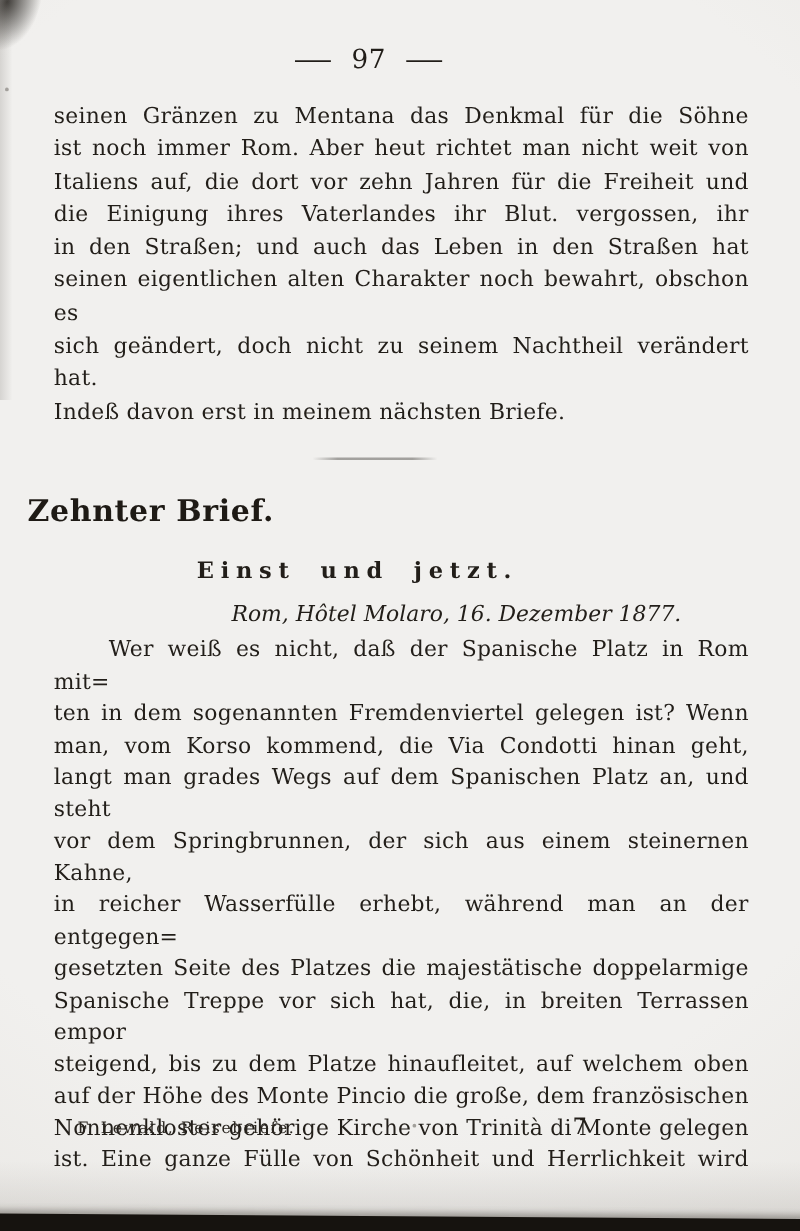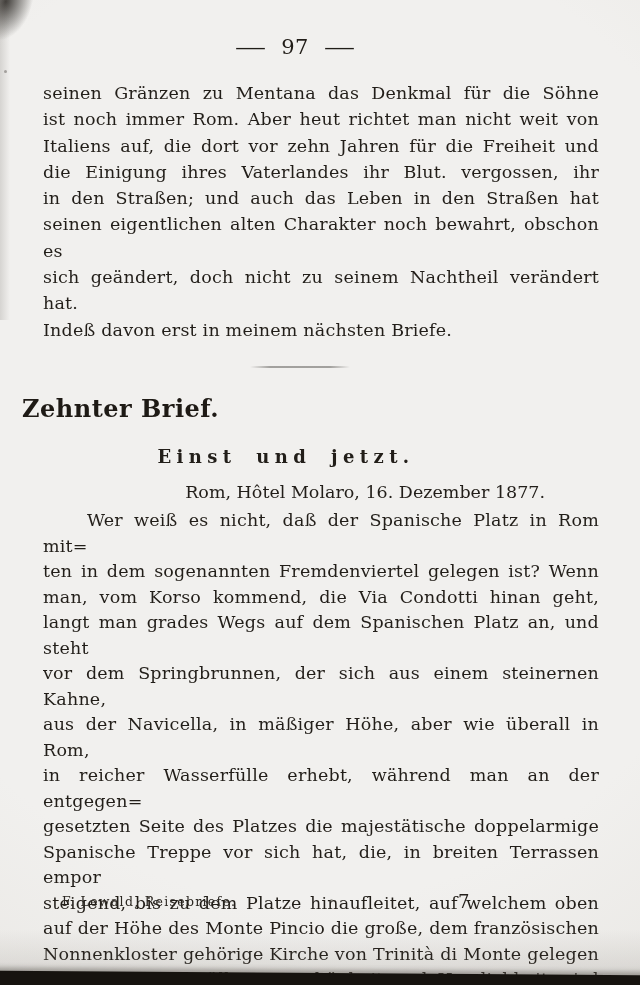--- a/index.html
+++ b/index.html
@@ -70,21 +70,21 @@
     font-size:24px; font-weight:bold; color:#1e1a15; letter-spacing:.5px;
   }
   .sect-title .inner { display:inline-block; transform:translateX(-21px); }
   .sect-subtitle {
     position:absolute; top:446px; width:556px; text-align:center;
     font-size:18px; font-weight:bold; letter-spacing:.3em; word-spacing:.45em; color:#221e19;
   }
   .sect-subtitle .inner { display:inline-block; transform:translateX(-35px); }
   .dateline {
     position:absolute; top:482px; width:502px; text-align:right;
-    font-size:17.5px; color:#221e19;
+    font-size:17.5px; color:#221e19;font-style:italic;
   }
 
   .footer-sig {
     position:absolute; left:19px; top:894px;
     font-size:12.5px; letter-spacing:1.3px; color:#2a2620;
   }
   .footer-sheet {
     position:absolute; left:415px; top:891px;
     font-size:18px; color:#221e19;
   }
@@ -128,21 +128,20 @@
     </div>
 
     <div class="dateline">Rom, Hôtel Molaro, 16. Dezember 1877.</div>
 
     <div class="block block-3">
       <div class="line indent">Wer weiß es nicht, daß der Spanische Platz in Rom mit=</div>
       <div class="line">ten in dem sogenannten Fremdenviertel gelegen ist?  Wenn</div>
       <div class="line">man, vom Korso kommend, die Via Condotti hinan geht,</div>
       <div class="line">langt man grades Wegs auf dem Spanischen Platz an, und steht</div>
       <div class="line">vor dem Springbrunnen, der sich aus einem steinernen Kahne,</div>
-      <div class="line">aus der Navicella, in mäßiger Höhe, aber wie überall in Rom,</div>
       <div class="line">in reicher Wasserfülle erhebt, während man an der entgegen=</div>
       <div class="line">gesetzten Seite des Platzes die majestätische doppelarmige</div>
       <div class="line">Spanische Treppe vor sich hat, die, in breiten Terrassen empor</div>
       <div class="line">steigend, bis zu dem Platze hinaufleitet, auf welchem oben</div>
       <div class="line">auf der Höhe des Monte Pincio die große, dem französischen</div>
       <div class="line">Nonnenkloster gehörige Kirche von Trinità di Monte gelegen</div>
       <div class="line">ist.  Eine ganze Fülle von Schönheit und Herrlichkeit wird</div>
 
     </div>
 

